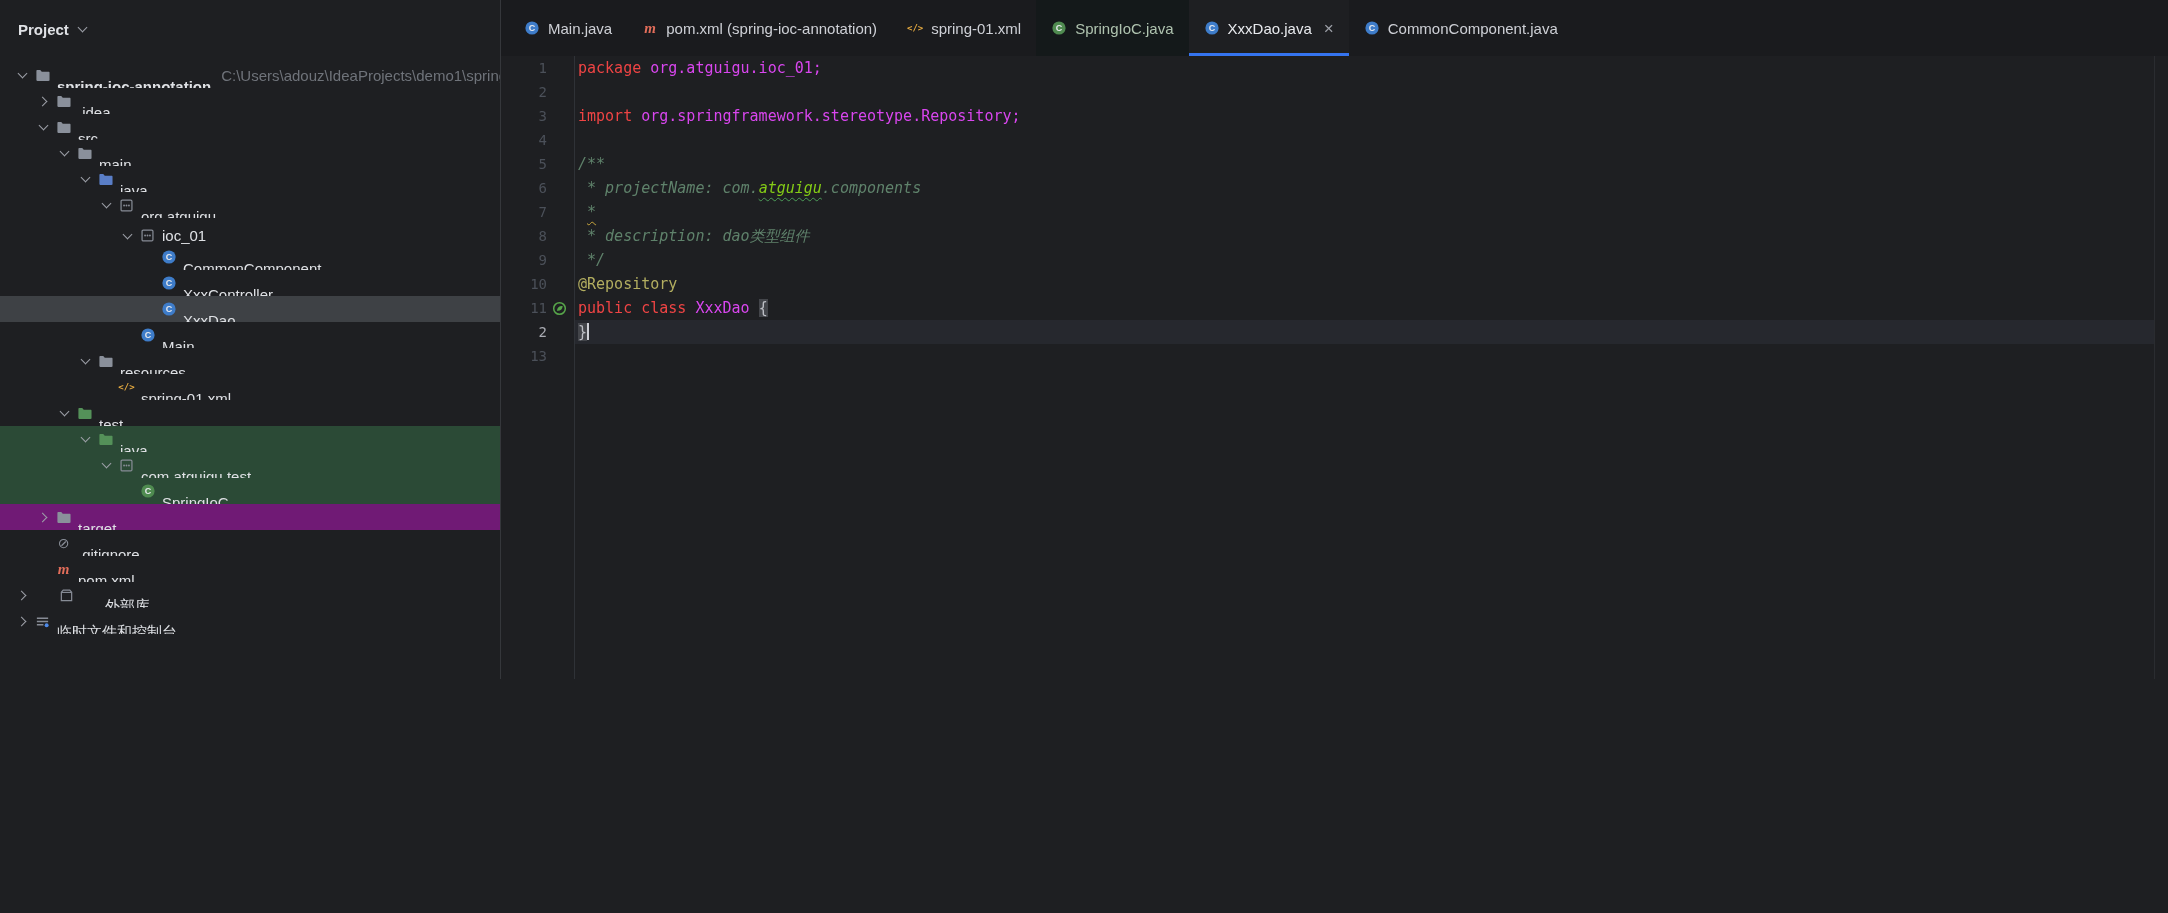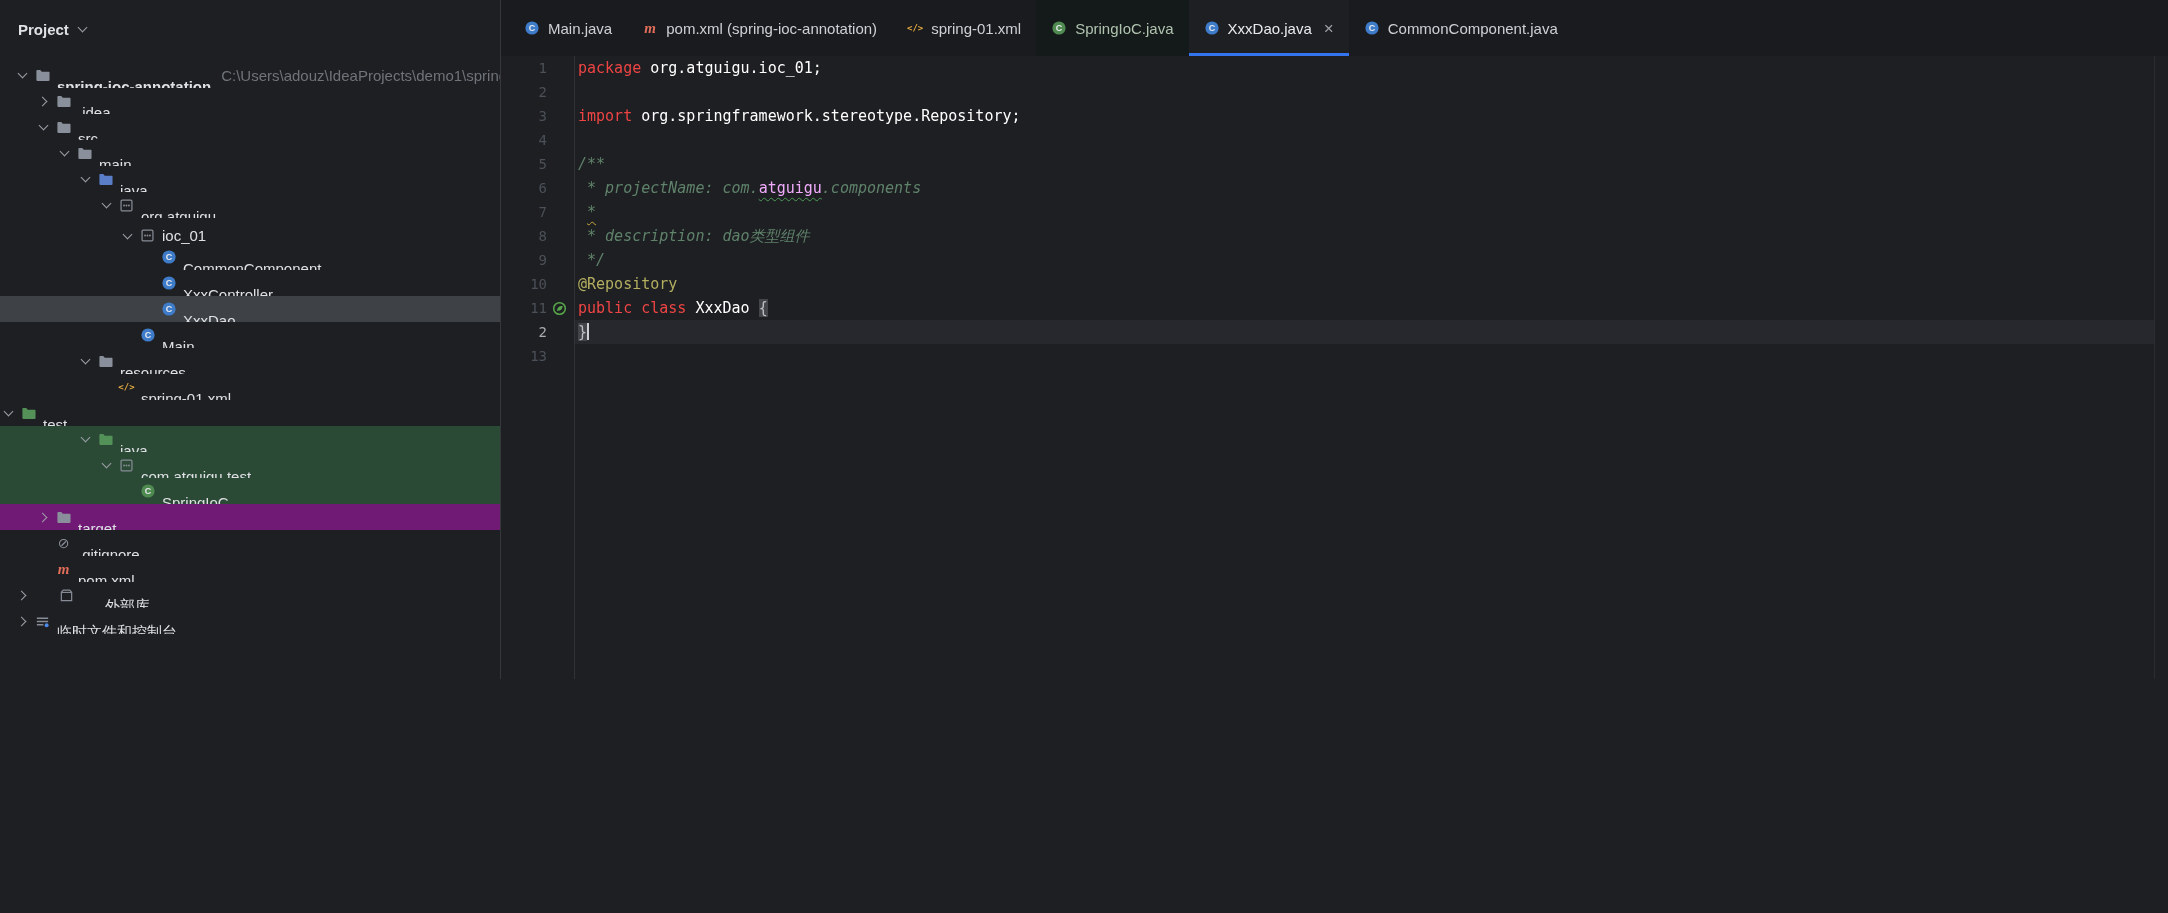--- a/index.html
+++ b/index.html
@@ -58,23 +58,23 @@
   .ed-gutter{width:73px;flex:none;display:flex;align-items:center;justify-content:flex-end;
              padding-right:6px;box-sizing:border-box;gap:3px;}
   .ln{font-family:"DejaVu Sans Mono",monospace;font-size:14px;color:#4B5059;min-width:28px;
       text-align:right;}
   .ln.current{color:#A9ABB2;}
   .gut-ico{width:18px;height:16px;display:inline-flex;align-items:center;justify-content:center;}
   .ed-code{white-space:pre;font-family:"DejaVu Sans Mono",monospace;font-size:15px;
            color:#BCBEC4;padding-left:4px;}
 
   .tk-kw{color:#ef4444;}
-  .tk-pl{color:#ffffff;}
+  .tk-pl{color:#d946ef;}
   .tk-doc{color:#5F826B;font-style:italic;}
-  .tk-doc-typo{color:#f0abfc;text-decoration:underline wavy #4C9A58;
+  .tk-doc-typo{color:#84cc16;font-style:italic;text-decoration:underline wavy #4C9A58;
                text-decoration-thickness:1px;text-underline-offset:4px;}
   .tk-doc-warn{color:#5F826B;font-style:italic;text-decoration:underline wavy #C8A63C;
                text-decoration-thickness:1px;text-underline-offset:4px;}
   .tk-ann{color:#B3AE60;}
   .tk-brace{color:#BCBEC4;background:#43454A;}
   .tk-caret{display:inline-block;width:2px;height:17px;background:#CED0D6;vertical-align:-3px;}
 </style>
 </head>
 <body>
 
@@ -205,21 +205,21 @@
           </span>
           <span class="tree-label">resources</span>
         </div>
         <div class="tree-row" style="padding-left: 98px;">
           <span class="chev none"></span>
           <span class="icon">
             <span class="glyph-xml">&lt;/&gt;</span>
           </span>
           <span class="tree-label">spring-01.xml</span>
         </div>
-        <div class="tree-row" style="">
+        <div class="tree-row" style="padding-left: 56px;">
           <span class="chev open"></span>
           <span class="icon">
             <svg width="15" height="15" viewBox="0 0 16 16">
               <path d="M1.5 3.2c0-.6.5-1 1-1h3.1l1.6 1.7h7.3c.6 0 1 .5 1 1v7.9c0 .6-.5 1-1 1h-12c-.6 0-1-.5-1-1V3.2z" fill="#549159"></path>
             </svg>
           </span>
           <span class="tree-label">test</span>
         </div>
         <div class="tree-row row-test" style="padding-left: 77px;">
           <span class="chev open"></span>

